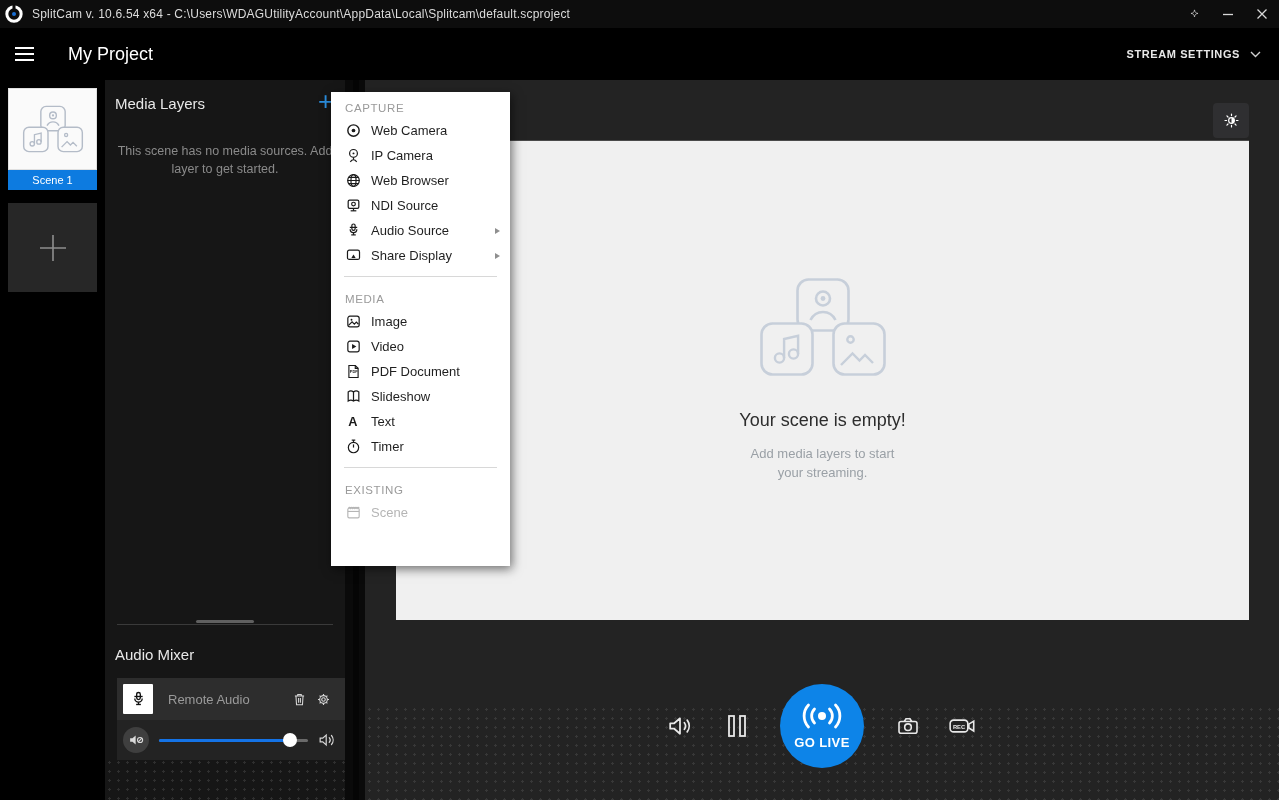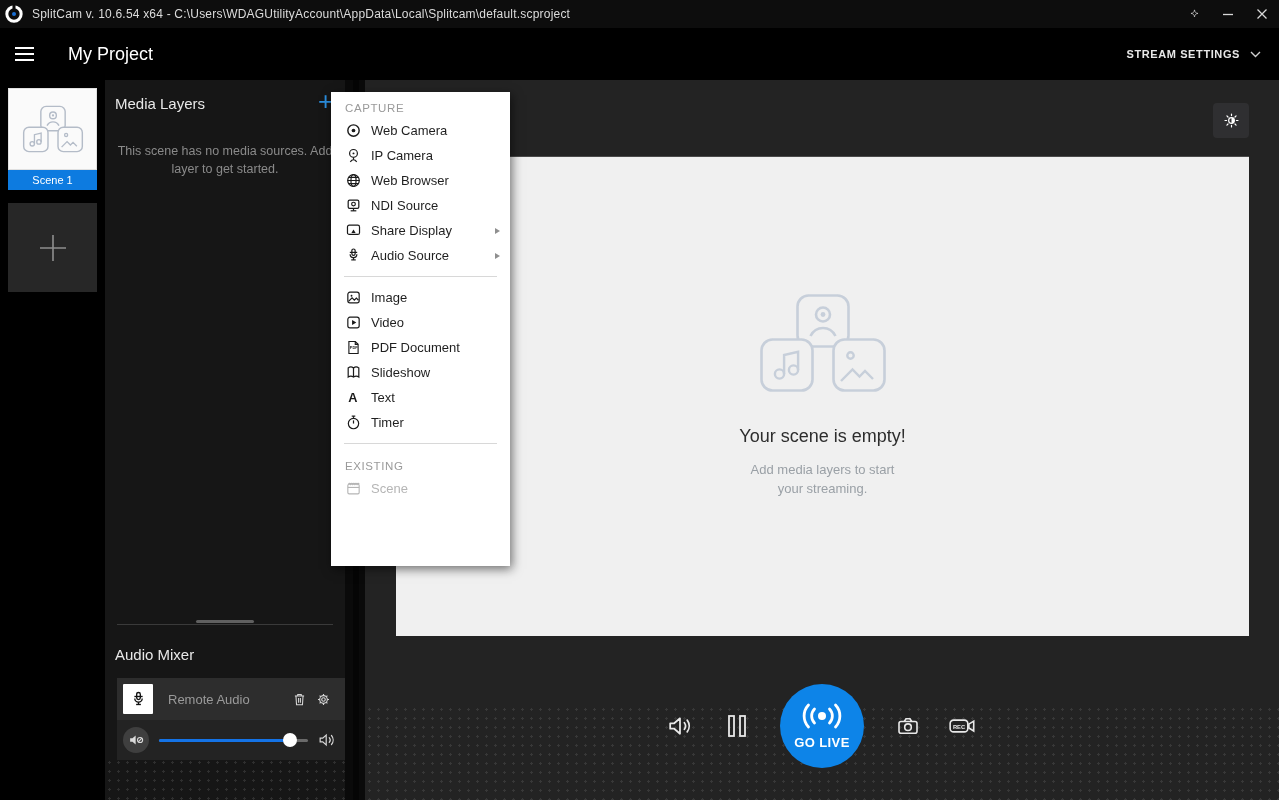--- a/index.html
+++ b/index.html
@@ -61,21 +61,21 @@
   
   .v-div { position:absolute; left:345px; top:0; width:20px; height:100%; background:#0a0a0a; }
   .v-div .inner { position:absolute; left:8px; top:0; width:6px; height:100%; background:#050505; }
 
   
   .main { position:absolute; left:365px; top:0; width:914px; height:100%; background:#232323; }
   .main-dots { position:absolute; left:0; top:625px; width:100%; height:95px;
     background-image:radial-gradient(circle, #383838 1px, transparent 1.35px);
     background-size:9px 9px; }
   .brightness-btn { position:absolute; left:848px; top:23px; width:36px; height:35px; background:#2f2f31; border-radius:4px; display:flex; align-items:center; justify-content:center; cursor:pointer; }
-  .preview { position:absolute; left:31px; top:60px; width:853px; height:480px; background:#f0f0f0; border-top:1px solid #4a4a4a; display:flex; flex-direction:column; align-items:center; justify-content:center;margin-top:16px; }
+  .preview { position:absolute; left:31px; top:60px; width:853px; height:480px; background:#f0f0f0; border-top:1px solid #4a4a4a; display:flex; flex-direction:column; align-items:center; justify-content:center; }
   .pv-title { color:#2d2d2d; font-size:18px; margin-top:34px; }
   .pv-sub { color:#9aa0a6; font-size:13px; line-height:1.45; text-align:center; margin-top:14px; }
   .status-bar { position:absolute; left:43px; top:544px; height:22px; display:flex; align-items:center; font-size:12px; }
   .st-group { display:flex; gap:5px; white-space:nowrap; }
   .st-label { color:#8a8a8a; }
   .st-value { color:#4779ab; }
 
   
   .fc { position:absolute; transform:translate(-50%,-50%); color:#e8e8e8; cursor:pointer; display:flex; align-items:center; justify-content:center; }
   .go-live { position:absolute; left:457px; top:646px; transform:translate(-50%,-50%); width:84px; height:84px; border-radius:50%; background:#0d84e8; display:flex; flex-direction:column; align-items:center; justify-content:center; gap:6px; cursor:pointer; }
@@ -382,46 +382,47 @@
               <path d="M8 19.5h8"></path>
             </g>
           </svg>
       </span>
       <span>NDI Source</span>
     </div>
 
     <div class="menu-item">
       <span class="mi-icon">
         <svg width="17" height="17" viewBox="0 0 24 24">
-            <rect x="3.5" y="4.5" width="17" height="13" rx="2.5" fill="none" stroke="currentColor" stroke-width="1.7"></rect>
-            <path d="M12 10.5l3 5h-6z" fill="currentColor"></path>
-          </svg>
-      </span>
-      <span>Share Display</span>
-      <span class="arrow"></span>
-    </div>
-
-    <div class="menu-item">
-      <span class="mi-icon">
-        <svg width="17" height="17" viewBox="0 0 24 24">
             <g fill="none" stroke="currentColor" stroke-width="1.7">
               <rect x="9.7" y="2.8" width="4.6" height="9" rx="2.3"></rect>
               <path d="M7.3 10.2a4.7 4.7 0 0 0 9.4 0"></path>
               <path d="M12 15v3.2"></path>
               <path d="M8.8 18.2h6.4"></path>
               <path d="M6.8 7.6h10.4"></path>
             </g>
           </svg>
       </span>
       <span>Audio Source</span>
       <span class="arrow"></span>
     </div>
 
+    <div class="menu-item">
+      <span class="mi-icon">
+        <svg width="17" height="17" viewBox="0 0 24 24">
+            <rect x="3.5" y="4.5" width="17" height="13" rx="2.5" fill="none" stroke="currentColor" stroke-width="1.7"></rect>
+            <path d="M12 10.5l3 5h-6z" fill="currentColor"></path>
+          </svg>
+      </span>
+      <span>Share Display</span>
+      <span class="arrow"></span>
+    </div>
+
     <div class="menu-divider"></div>
 
+    <div class="menu-section-label">MEDIA</div>
 
     <div class="menu-item">
       <span class="mi-icon">
         <svg width="17" height="17" viewBox="0 0 24 24">
             <g fill="none" stroke="currentColor" stroke-width="1.7">
               <rect x="4" y="4.5" width="16" height="15" rx="3"></rect>
               <circle cx="9.2" cy="9.5" r="1.3" fill="currentColor" stroke="none"></circle>
               <path d="M5 17.5l5-5 3.2 3.2 2.8-2.8 3 3"></path>
             </g>
           </svg>

